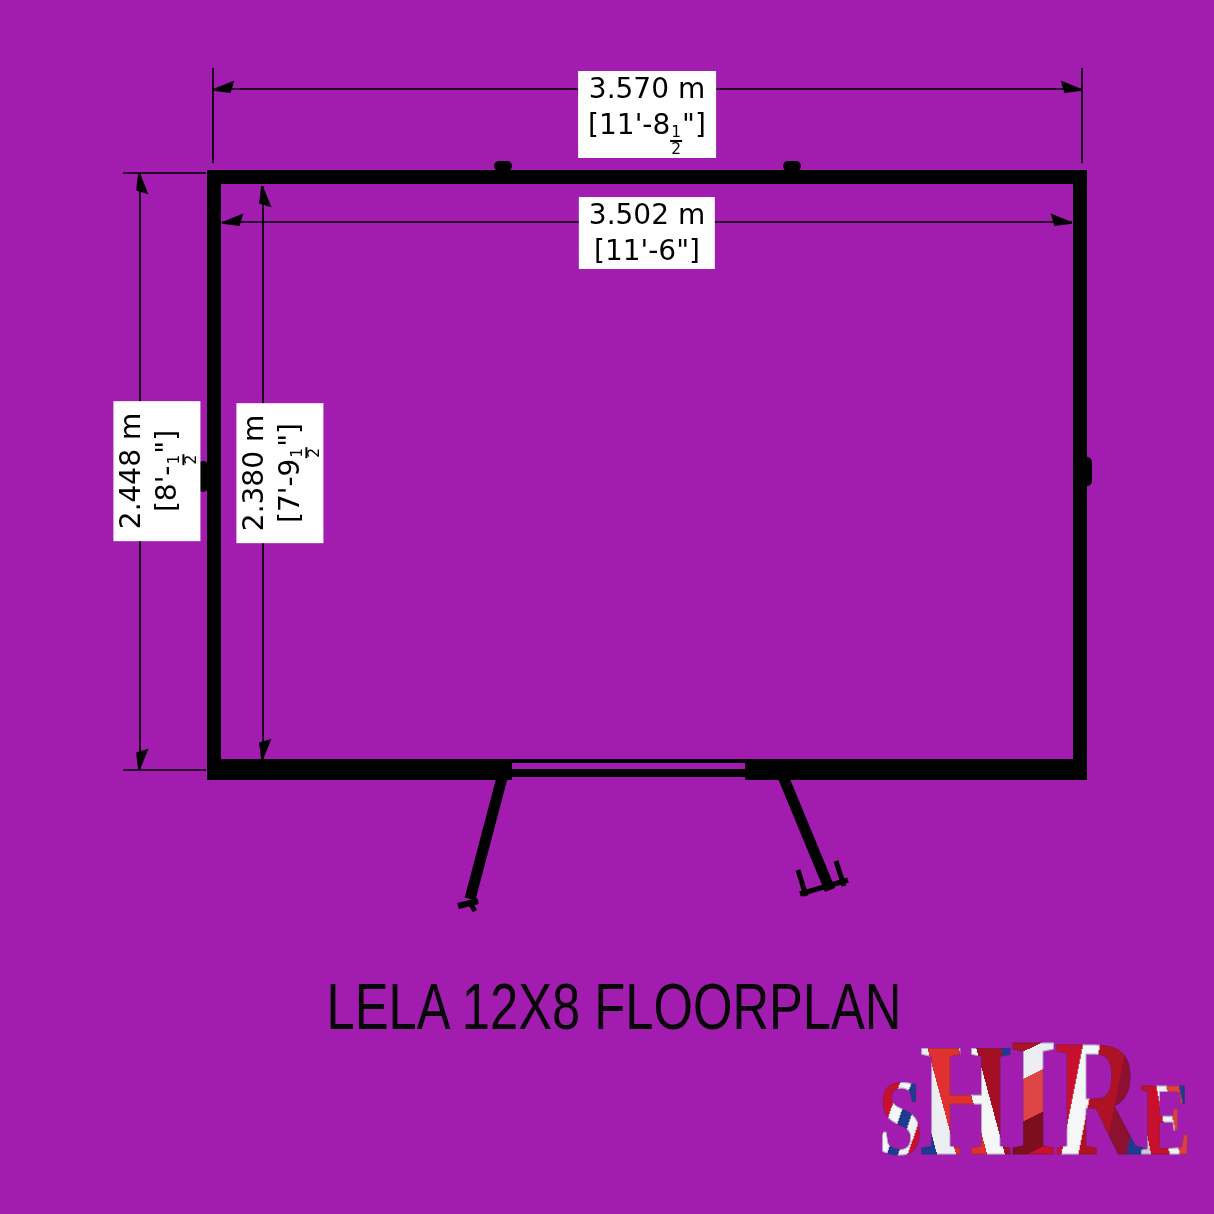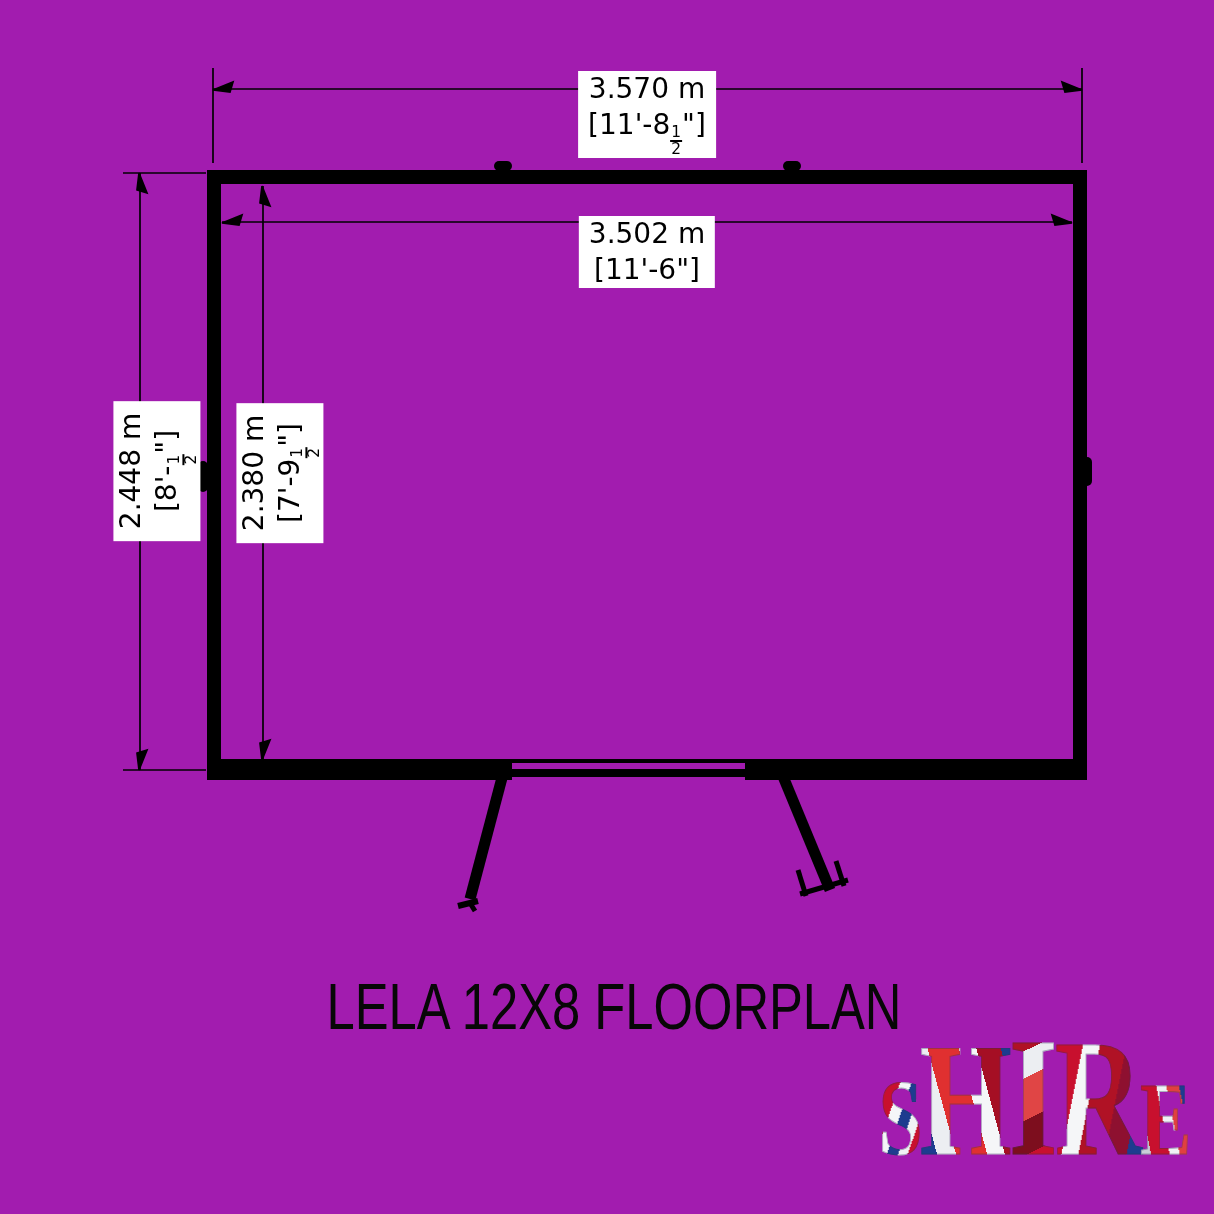--- a/index.html
+++ b/index.html
@@ -6,21 +6,21 @@
   #stage{position:relative;width:1214px;height:1214px;background:#a21caf;overflow:hidden;
          font-family:"DejaVu Sans",sans-serif;color:#000;}
   #plan{position:absolute;left:0;top:0;}
 
   
   .dim{position:absolute;text-align:center;background:#fff;white-space:nowrap;
        font:28px/36px "DejaVu Sans",sans-serif;color:#000;}
   .dim-h{transform:translateX(-50%);padding:0 10px;}
   .dim-v{transform:translate(-50%,-50%) rotate(-90deg);padding:0 12px;}
   #dim-outer-width{left:647px;top:71px;}
-  #dim-inner-width{left:647px;top:216px;}
+  #dim-inner-width{left:647px;top:197px;}
   #dim-outer-depth{left:157px;top:471px;}
   #dim-inner-depth{left:280px;top:473px;}
 
   
   .vfrac{display:inline-flex;flex-direction:column;font-size:0.55em;line-height:1.02;
          vertical-align:-0.18em;text-align:center;}
   .vfrac .fn{border-bottom:2px solid #000;padding:0 1px;}
   .vfrac .fd{padding:0 1px;}
 
   

